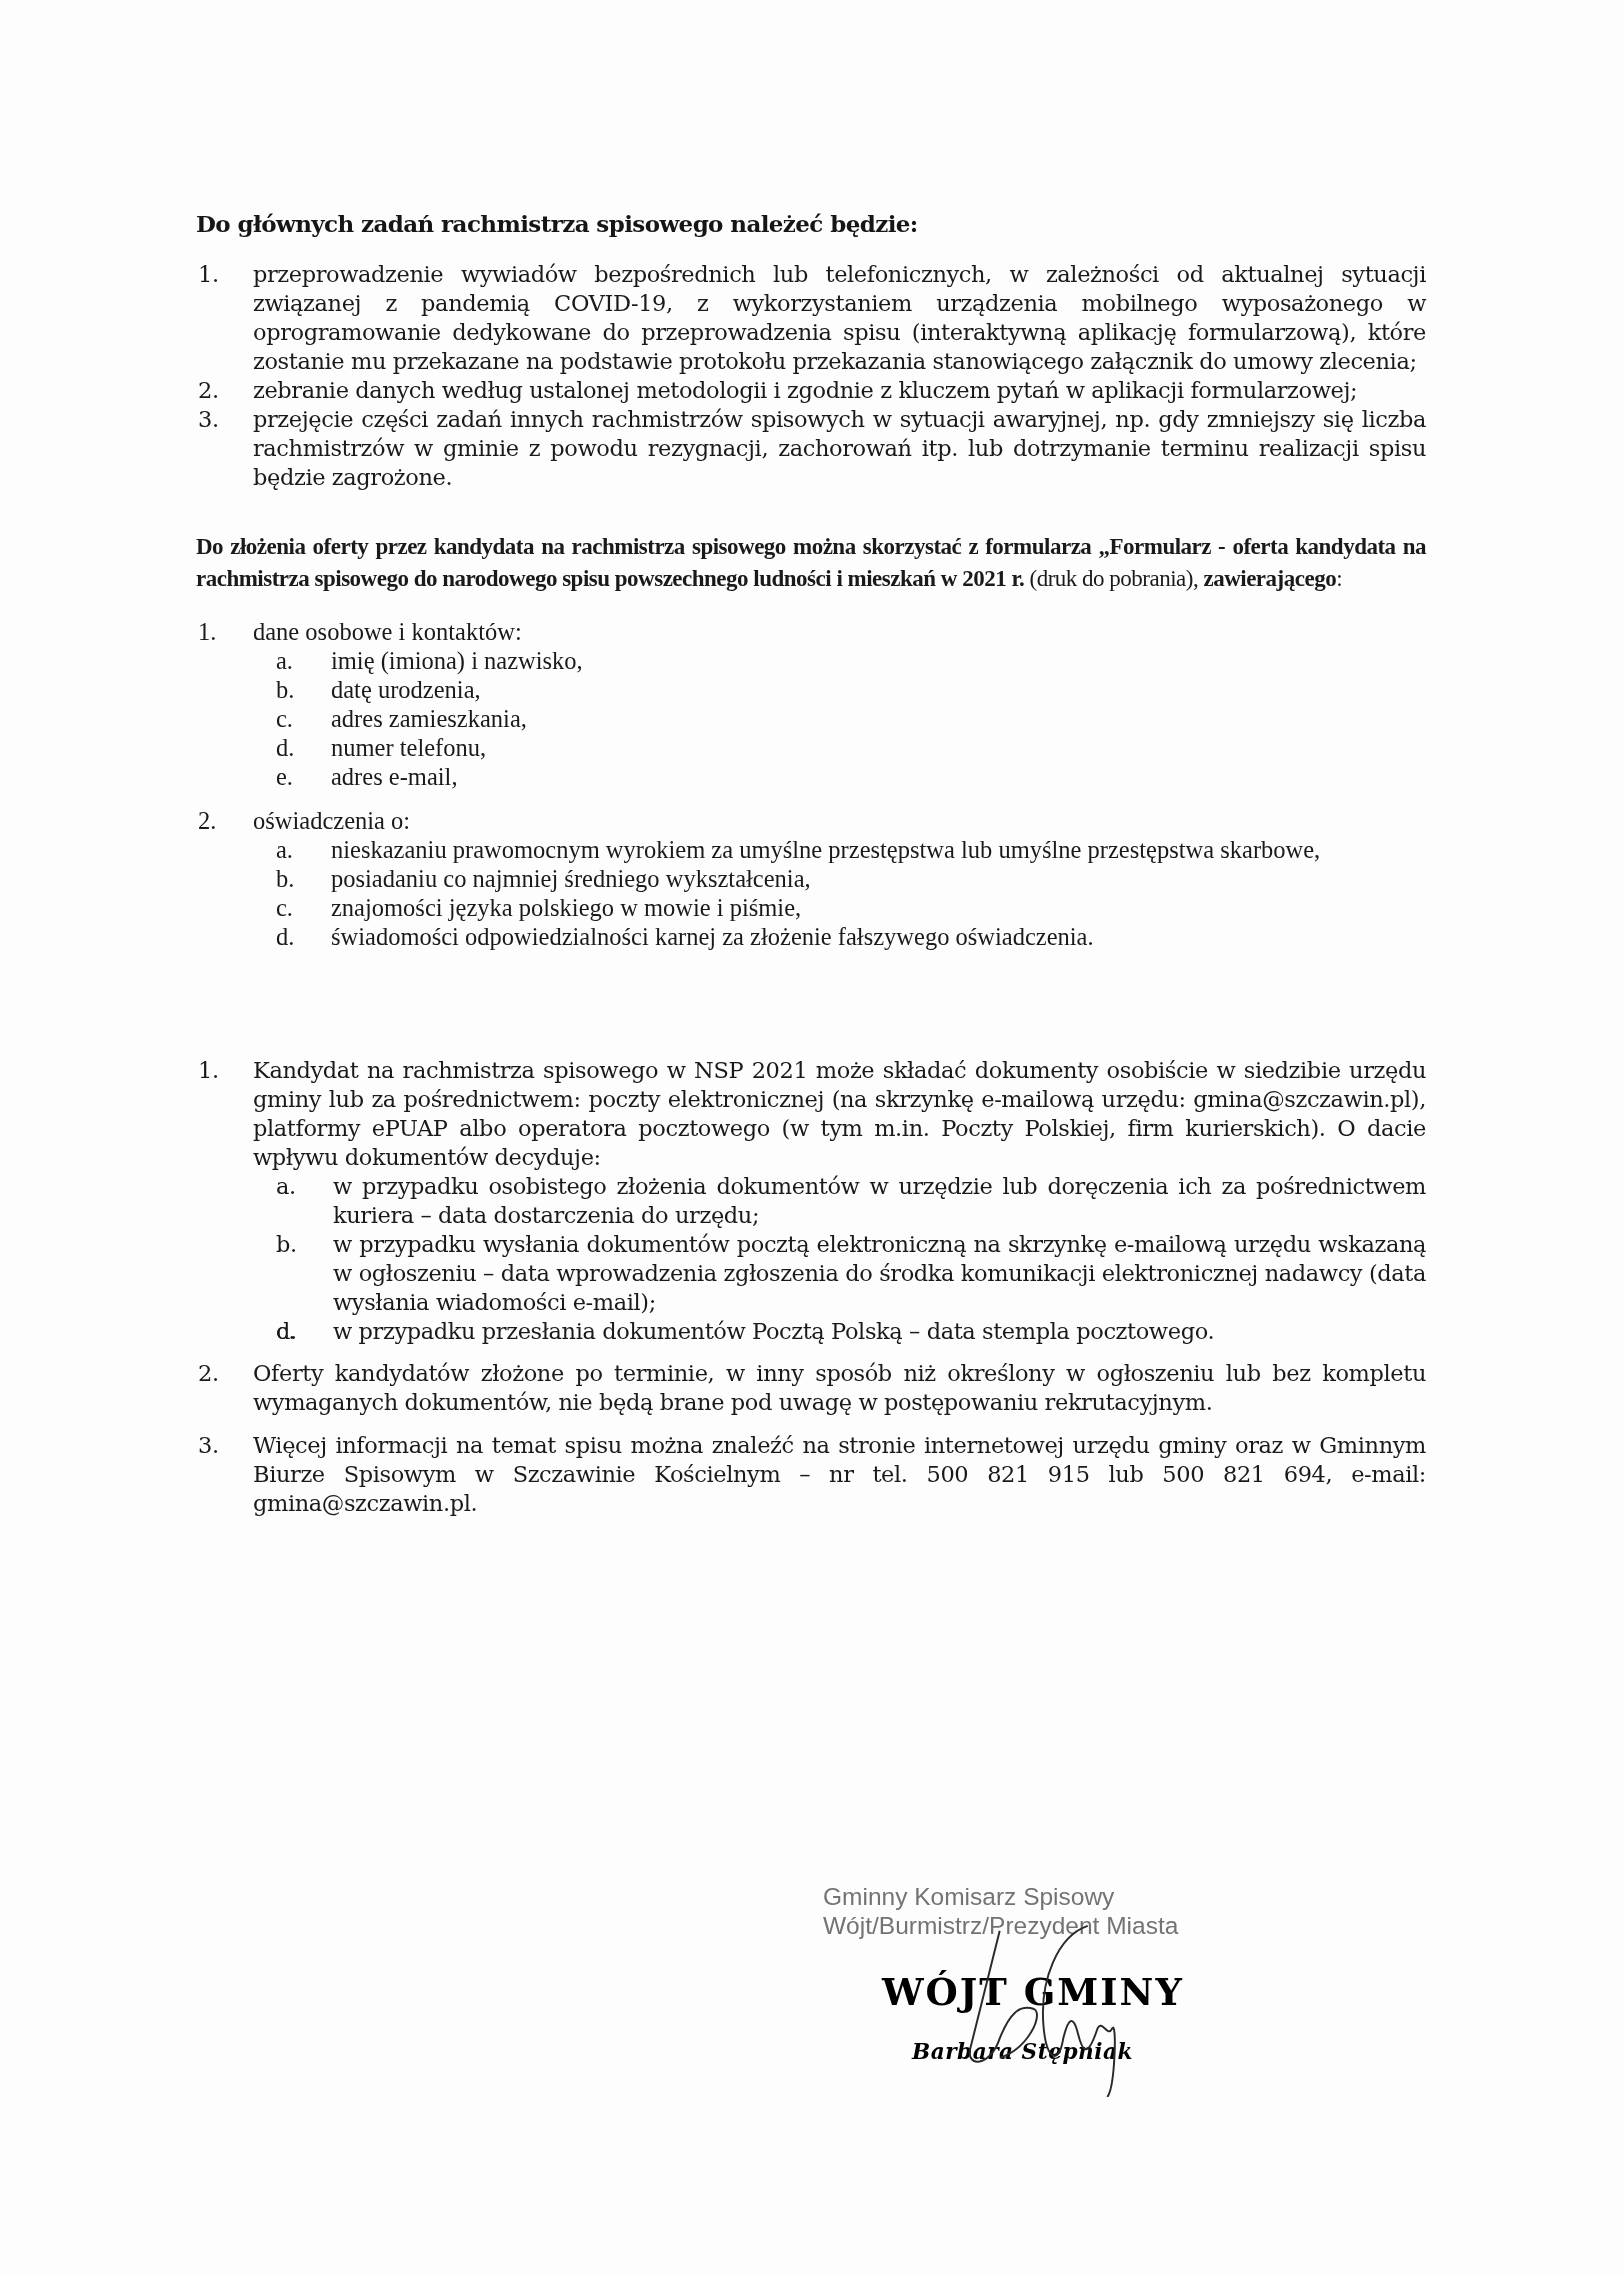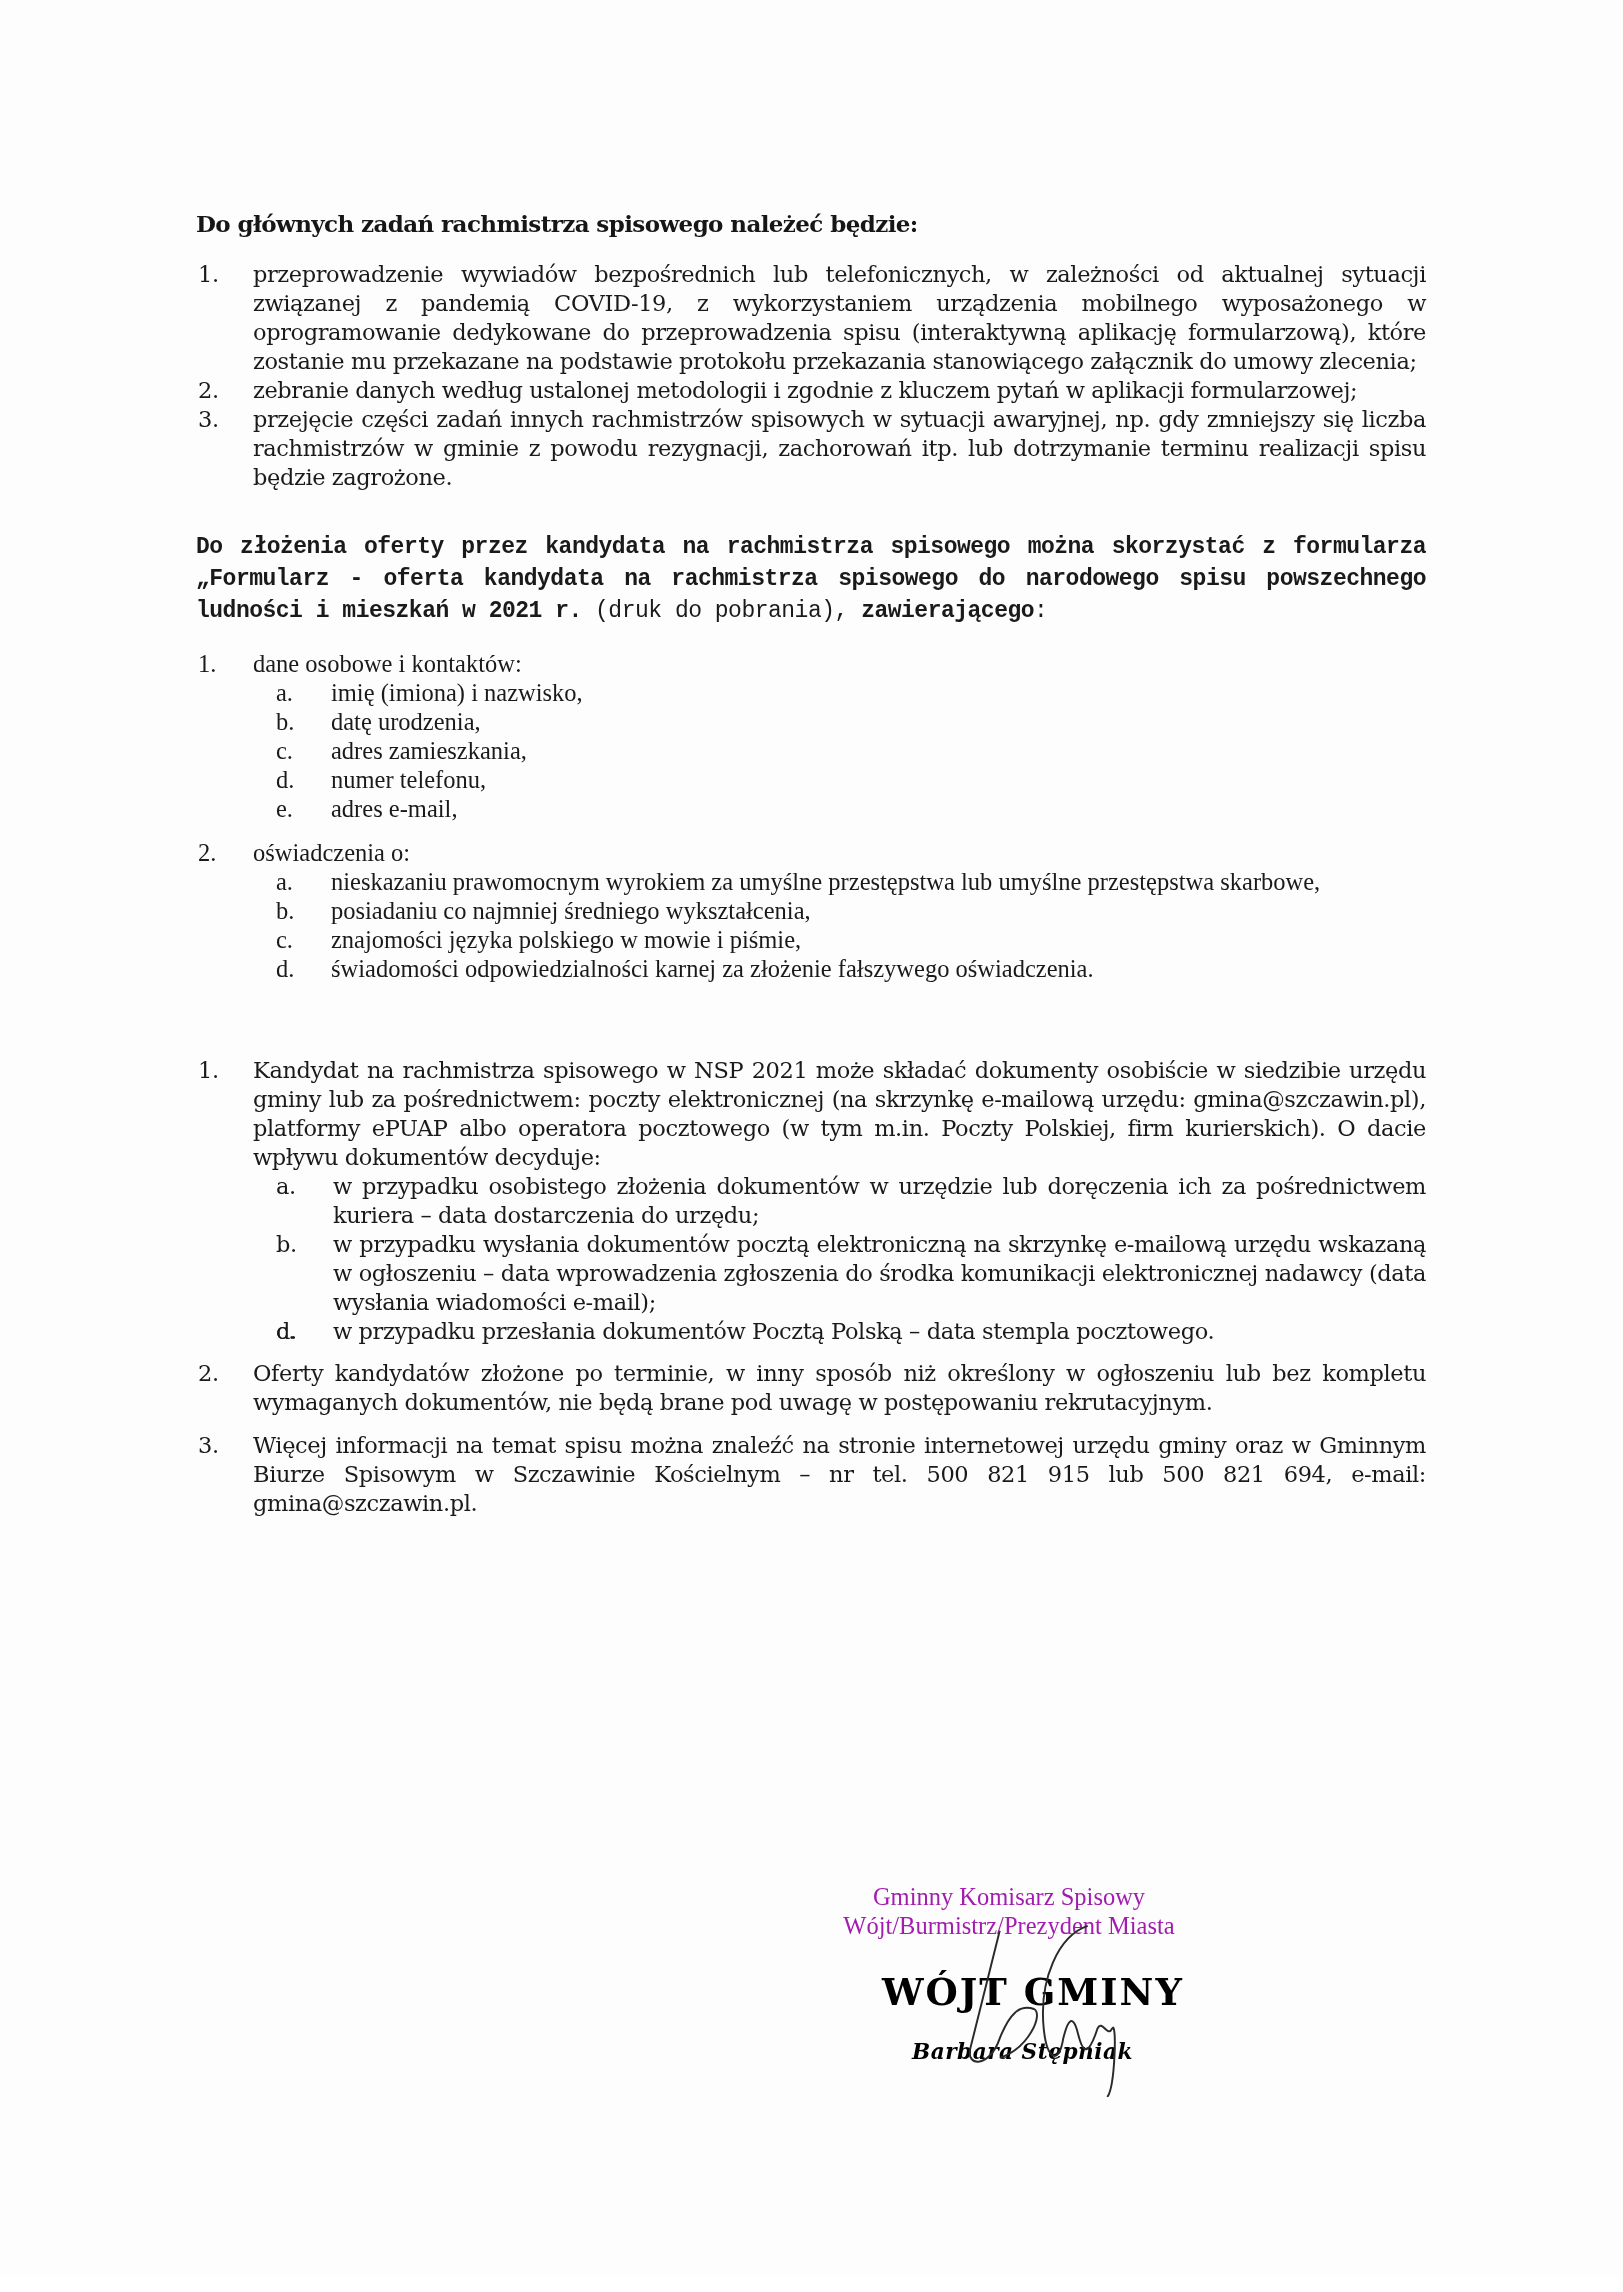--- a/index.html
+++ b/index.html
@@ -9,21 +9,21 @@
   .cambria { font-family: "DejaVu Serif", serif; font-size: 22.5px; line-height: 29px; letter-spacing: -0.4px; }
   .times { font-family: "Liberation Serif", serif; font-size: 24.5px; line-height: 29px; }
   h2.head { margin: 0; font-family: "DejaVu Serif", serif; font-weight: bold; font-size: 23px; line-height: 32px; letter-spacing: -0.6px; color: #161616; }
   .justify { text-align: justify; }
   .item { position: relative; padding-left: 57px; }
   .item .num { position: absolute; left: 2px; top: 0; }
   .sub { position: relative; padding-left: 135px; }
   .sub .lt { position: absolute; left: 80px; top: 0; }
   .bold { font-weight: bold; }
   .normal { font-weight: normal; }
-  .sig { position: absolute; left: 823px; width: 372px; text-align: center; font-family: Liberation Serif, serif; font-size: 24.5px; line-height: 29px; color: #a21caf; }
+  .sig { position: absolute; left: 823px; width: 372px; font-family: Liberation Sans, sans-serif; font-size: 24.5px; line-height: 29px; color: #737373; }
   .stamp { position: absolute; font-family: "DejaVu Serif", serif; font-weight: bold; color: #000000; }
   .stamp.title { left: 882px; top: 1970px; font-size: 37px; letter-spacing: 2px; }
   .stamp.name { left: 912px; top: 2039px; font-size: 21.6px; font-style: italic; letter-spacing: 0.5px; }
   svg.signature { position: absolute; left: 941px; top: 1921px; }
 </style>
 </head>
 <body>
 
 <div class="page">
 
@@ -39,21 +39,21 @@
         <span>zebranie danych według ustalonej metodologii i zgodnie z kluczem pytań w aplikacji formularzowej;</span>
       </div>
       <div class="item">
         <span class="num">3.</span>
         <span>przejęcie części zadań innych rachmistrzów spisowych w sytuacji awaryjnej, np. gdy zmniejszy się liczba rachmistrzów w gminie z powodu rezygnacji, zachorowań itp. lub dotrzymanie terminu realizacji spisu będzie zagrożone.</span>
       </div>
     </div>
   </div>
 
   <div class="block" style="top:531px;">
-    <p class="head justify" style="margin:0; font-family:Liberation Mono, monospace; font-size:23px; line-height:32px; letter-spacing:-0.5px;">
+    <p class="head justify" style="margin:0; font-family:Liberation Serif, serif; font-size:23px; line-height:32px; letter-spacing:-0.5px;">
       <span class="bold">Do złożenia oferty przez kandydata na rachmistrza spisowego można skorzystać z formularza „Formularz - oferta kandydata na rachmistrza spisowego do narodowego spisu powszechnego ludności i mieszkań w 2021 r.</span><span class="normal"> (druk do pobrania), </span><span class="bold">zawierającego</span><span class="normal">:</span>
     </p>
 
     <div class="times" style="margin-top:21.6px;">
       <div class="item">
         <span class="num">1.</span>
         <span>dane osobowe i kontaktów:</span>
       </div>
       <div class="sub"><span class="lt">a.</span><span>imię (imiona) i nazwisko,</span></div>
       <div class="sub"><span class="lt">b.</span><span>datę urodzenia,</span></div>

